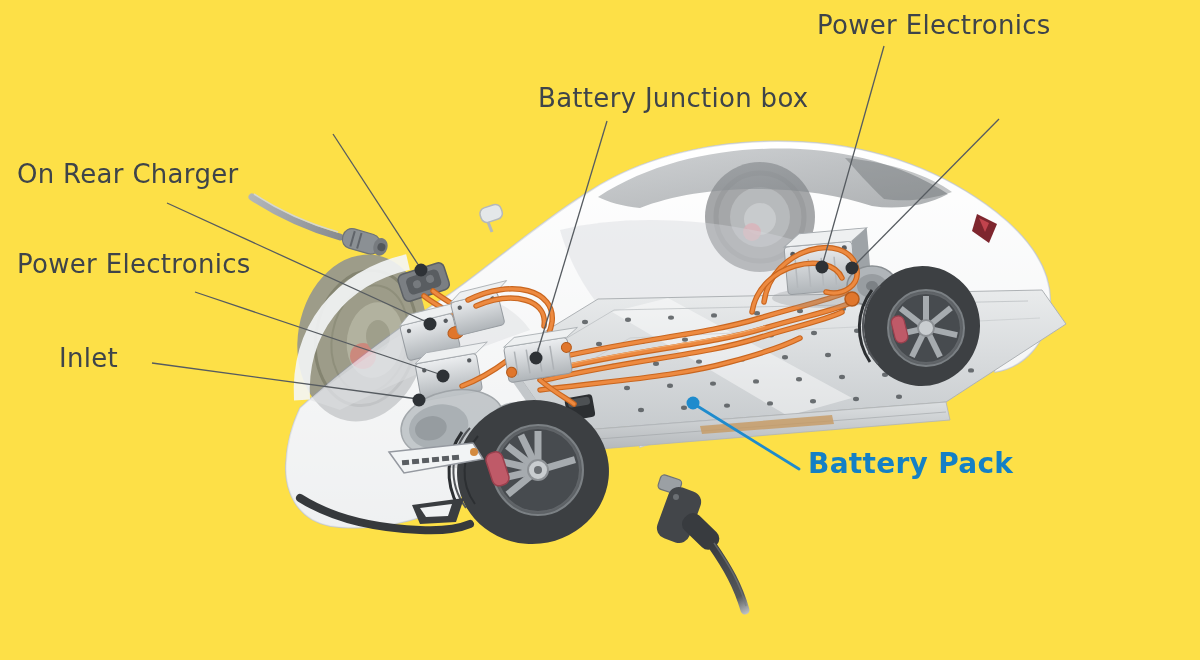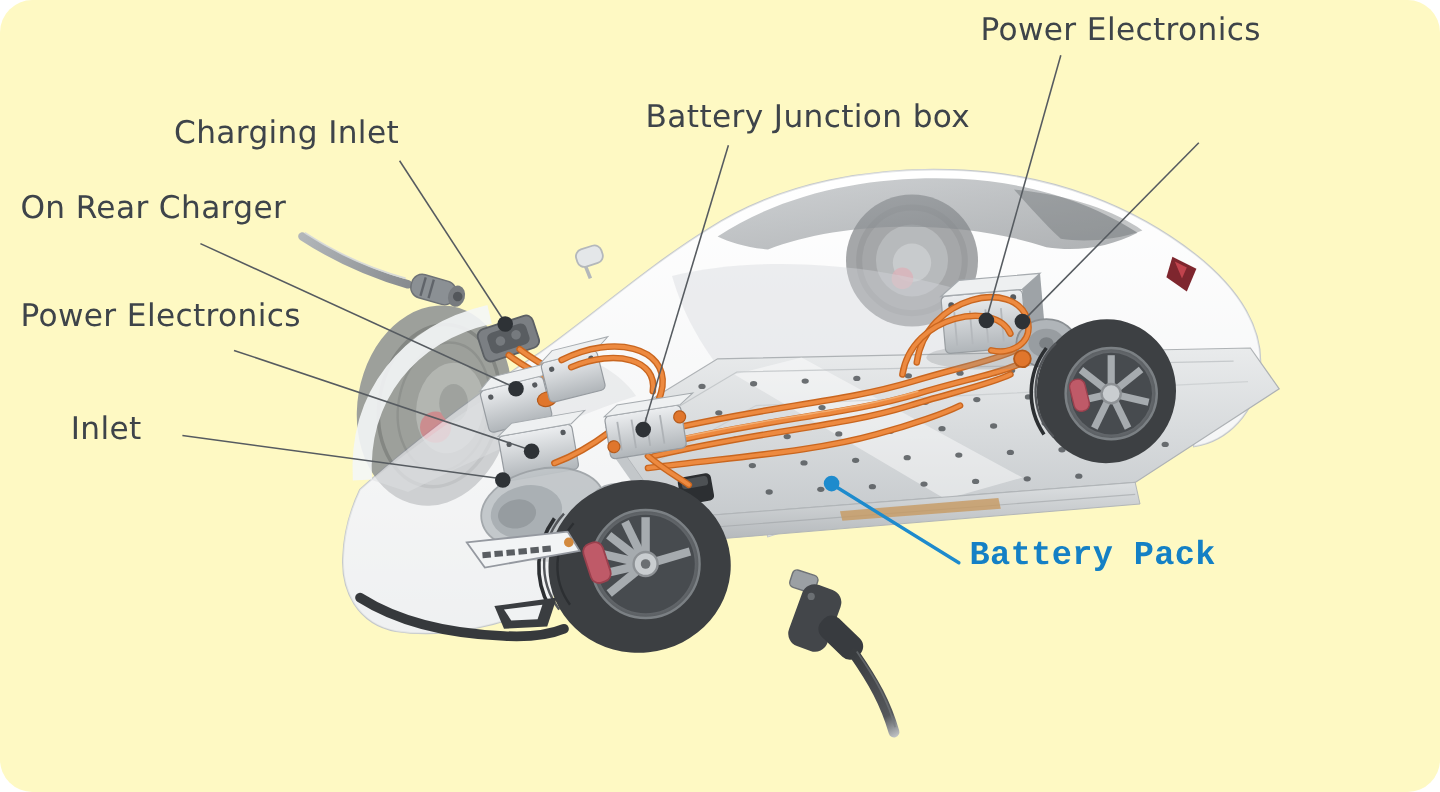--- a/index.html
+++ b/index.html
@@ -1,28 +1,27 @@
 <!DOCTYPE html>
 <html style="--label-color: #3e444a; --bp-color: #1480c5; --leader: #565b60; --leader-dot: #2e3236; --leader-blue: #1e8bcd;"><head>
 <meta charset="utf-8">
 <style>
   html,body{margin:0;padding:0;background:#ffffff;}
   .stage{
-    position:relative;width:1200px;height:660px;background:#fef9c3;overflow:hidden;
+    position:relative;width:1200px;height:660px;background:#fde047;overflow:hidden;
     font-family:"DejaVu Sans","Liberation Sans",sans-serif;
-    border-radius:27px;
   }
   .stage svg{position:absolute;left:0;top:0;}
   .lbl{
     position:absolute;white-space:nowrap;
     font-size:26px;color:var(--label-color,#3e444a);
     letter-spacing:0.3px;line-height:1.1;
   }
   .lbl.blue{
-    color:var(--bp-color,#1480c5);font-weight:bold;font-size:28px;font-family:Liberation Mono, monospace;
+    color:var(--bp-color,#1480c5);font-weight:bold;font-size:28px;
   }
   
   .ld{stroke:var(--leader,#565b60);stroke-width:1.3;fill:none;}
   .ldb{stroke:var(--leader-blue,#1e8bcd);stroke-width:2.8;fill:none;stroke-linecap:round;}
   .dot{fill:var(--leader-dot,#2e3236);}
   .dotb{fill:var(--leader-blue,#1e8bcd);}
   .cabA{stroke:#c9661f;stroke-width:5.5;fill:none;stroke-linecap:round;}
   .cabB{stroke:#ed8a40;stroke-width:3.2;fill:none;stroke-linecap:round;}
   .cabC{stroke:#f7b275;stroke-width:1.2;fill:none;stroke-linecap:round;opacity:.9;}
 </style>
@@ -374,20 +373,19 @@
     <circle class="dot" cx="419" cy="400" r="6.5"></circle>
     <circle class="dot" cx="536" cy="358" r="6.5"></circle>
     <circle class="dot" cx="822" cy="267" r="6.5"></circle>
     <circle class="dot" cx="852" cy="268" r="6.5"></circle>
     <line class="ldb" x1="694" y1="404" x2="799" y2="469"></line>
     <circle class="dotb" cx="693" cy="403" r="6.5"></circle>
   </g>
 </svg>
 
 <div class="lbl" style="left:817px;top:11px">Power Electronics</div>
-<div class="lbl" style="left:145px;top:97px">Charging Inlet</div>
 <div class="lbl" style="left:538px;top:84px">Battery Junction box</div>
 <div class="lbl" style="left:17px;top:160px">On Rear Charger</div>
 <div class="lbl" style="left:17px;top:250px">Power Electronics</div>
 <div class="lbl" style="left:59px;top:344px">Inlet</div>
 <div class="lbl blue" style="left:808px;top:449px">Battery Pack</div>
 
 </div>
 
 </body></html>

